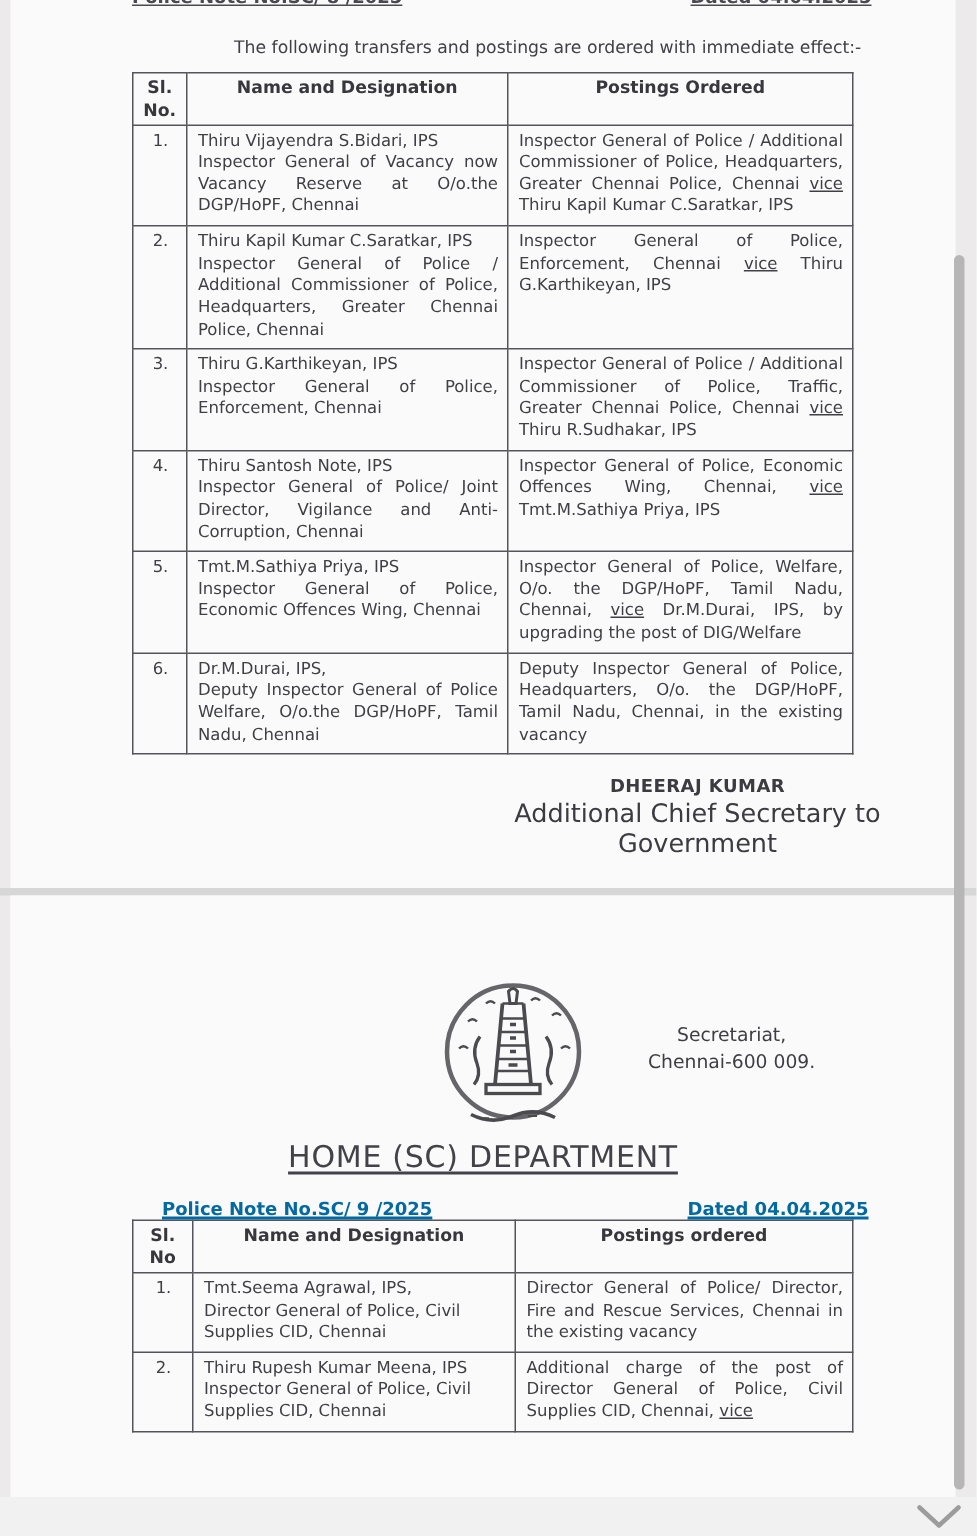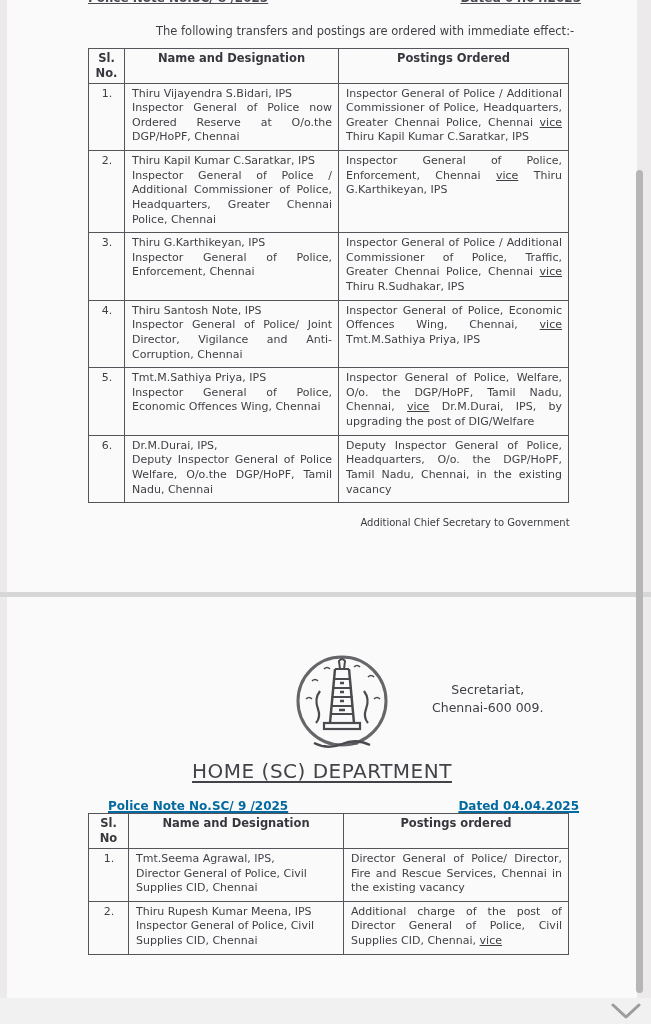--- a/index.html
+++ b/index.html
@@ -48,21 +48,21 @@
   }
   td.no-cell{text-align:center;padding-left:2px;padding-right:2px;}
   .desig{text-align:justify;}
   .postings{text-align:justify;}
   .u{text-decoration:underline;}
 
   .sig{
     margin:14px 12px 0 auto;width:320px;text-align:center;color:#3c3b41;
   }
   .sig .sig-name{font-weight:bold;font-size:12px;letter-spacing:.3px;}
-  .sig .sig-title{font-size:10px;margin-top:2px;}
+  .sig .sig-title{font-size:17px;margin-top:2px;}
 
   
   .emblem-row{
     margin-top:56px;display:flex;align-items:flex-start;
   }
   .emblem-wrap{margin-left:283px;width:104px;height:100px;}
   .address{
     margin-left:38px;margin-top:28px;text-align:center;
     font-size:12.5px;line-height:1.45;color:#3e3d43;
   }
@@ -116,21 +116,21 @@
         <th>Sl. No.</th>
         <th>Name and Designation</th>
         <th>Postings Ordered</th>
       </tr>
     </thead>
     <tbody>
       <tr>
         <td class="no-cell">1.</td>
         <td>
           <div>Thiru Vijayendra S.Bidari, IPS</div>
-          <div class="desig">Inspector General of Police now Ordered Reserve at O/o.the DGP/HoPF, Chennai</div>
+          <div class="desig">Inspector General of Vacancy now Vacancy Reserve at O/o.the DGP/HoPF, Chennai</div>
         </td>
         <td class="postings"><span>Inspector General of Police / Additional Commissioner of Police, Headquarters, Greater Chennai Police, Chennai </span><span class="u">vice</span><span> Thiru Kapil Kumar C.Saratkar, IPS</span></td>
       </tr>
       <tr>
         <td class="no-cell">2.</td>
         <td>
           <div>Thiru Kapil Kumar C.Saratkar, IPS</div>
           <div class="desig">Inspector General of Police / Additional Commissioner of Police, Headquarters, Greater Chennai Police, Chennai</div>
         </td>
         <td class="postings"><span>Inspector General of Police, Enforcement, Chennai </span><span class="u">vice</span><span> Thiru G.Karthikeyan, IPS</span></td>
@@ -164,20 +164,21 @@
         <td>
           <div>Dr.M.Durai, IPS,</div>
           <div class="desig">Deputy Inspector General of Police Welfare, O/o.the DGP/HoPF, Tamil Nadu, Chennai</div>
         </td>
         <td class="postings"><span>Deputy Inspector General of Police, Headquarters, O/o. the DGP/HoPF, Tamil Nadu, Chennai, in the existing vacancy</span></td>
       </tr>
     </tbody>
   </table>
 
   <div class="sig">
+    <div class="sig-name">DHEERAJ KUMAR</div>
     <div class="sig-title">Additional Chief Secretary to Government</div>
   </div>
 </div>
 
 <div class="page-gap"></div>
 
 <div class="page" id="page2">
 
   <div class="emblem-row">
     <div class="emblem-wrap">

